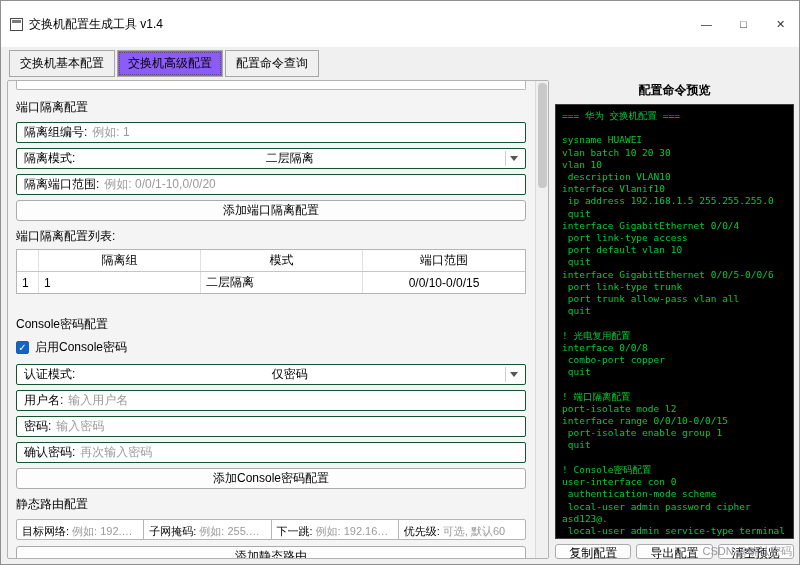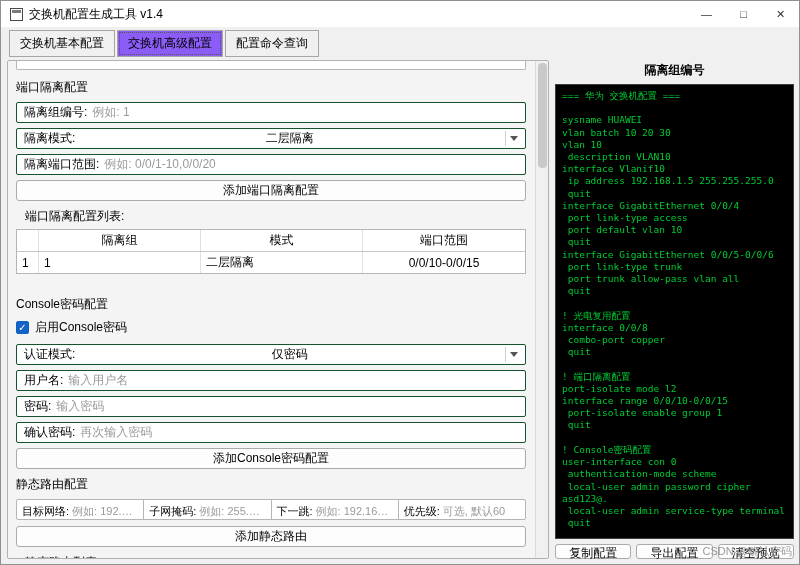--- a/index.html
+++ b/index.html
@@ -2,21 +2,21 @@
 <html><head>
 <meta charset="utf-8">
 <style>
   * { box-sizing: border-box; margin: 0; padding: 0; }
   html,body { width:800px; height:565px; overflow:hidden; }
   body { font-family:"Liberation Sans",sans-serif; background:#e8e8e8; }
 
   .window { width:800px; height:565px; background:#f0f0f0; border:1px solid #8f8f8f; position:relative; display:flex; flex-direction:column; }
 
   
-  .titlebar { height:26px; background:#ffffff; display:flex; align-items:center; flex:0 0 auto; }
+  .titlebar { height:46px; background:#ffffff; display:flex; align-items:center; flex:0 0 auto; }
   .app-icon { width:13px; height:13px; border:1px solid #4a4a4a; margin:0 6px 0 9px; background:#fff; position:relative; }
   .app-icon::before { content:""; position:absolute; left:1px; right:1px; top:1px; height:3px; background:#7a7a7a; }
   .win-title { font-size:12px; color:#000; }
   .win-controls { margin-left:auto; display:flex; height:100%; }
   .win-btn { width:37px; height:100%; display:flex; align-items:center; justify-content:center; font-size:11px; color:#333; cursor:default; }
 
   
   .tabbar { display:flex; align-items:flex-end; padding:3px 0 0 8px; flex:0 0 auto; }
   .tab { font-size:12px; padding:4px 10px 4px; background:#f0f0f0; border:1px solid #a6a6a6; margin-right:2px; color:#000; }
   .tab.active { background:#8b5cf6; outline:1px dotted #555; outline-offset:-3px; }
@@ -26,21 +26,21 @@
 
   
   .left-panel { width:542px; flex:0 0 auto; border:1px solid #b2b2b2; border-radius:2px; background:#f4f4f4; position:relative; overflow:hidden; }
   .form-content { position:absolute; left:0; top:0; right:13px; bottom:0; padding:0 9px 0 8px; overflow:hidden; }
   .v-scrollbar { position:absolute; top:0; right:0; bottom:0; width:13px; background:#f0f0f0; border-left:1px solid #dadada; }
   .v-thumb { position:absolute; top:2px; left:2px; width:9px; height:105px; background:#c9c9c9; border-radius:4px; }
 
   .sliver-top { height:9px; background:#fff; border:1px solid #b6b6b6; border-top:none; border-radius:0 0 2px 2px; margin-bottom:9px; }
 
   .section-label { font-size:12px; color:#000; margin:2px 0 6px; }
-  .list-label { font-size:12px; color:#000; margin:4px 9px 4px; }
+  .list-label { font-size:12px; color:#000; margin:4px 0 4px; }
 
   .frow { background:#fff; border:1px solid #14532d; border-radius:2px; height:21px; display:flex; align-items:center; padding:0 7px; font-size:12px; margin-bottom:5px; }
   .frow .lab { color:#000; margin-right:5px; white-space:nowrap; }
   .frow .ph { color:#9a9a9a; white-space:nowrap; overflow:hidden; }
   .frow.combo .val { flex:1; text-align:center; color:#000; }
   .combo-sep { width:1px; align-self:stretch; background:#cfcfcf; margin:2px 4px 2px 6px; }
   .combo-arrow { width:0; height:0; border-left:4px solid transparent; border-right:4px solid transparent; border-top:5px solid #555; }
 
   .wide-btn { display:block; width:100%; height:21px; background:#fdfdfd; border:1px solid #ababab; border-radius:3px; font-size:12px; font-family:"Liberation Sans",sans-serif; margin:2px 0 7px; color:#000; }
 
@@ -194,21 +194,21 @@
         <div class="list-label">静态路由列表:</div>
 
       </div>
 
       <div class="v-scrollbar">
         <div class="v-thumb"></div>
       </div>
     </div>
 
     <div class="right-panel">
-      <div class="preview-title">隔离组编号</div>
+      <div class="preview-title">配置命令预览</div>
       <div class="terminal"><div class="tline">=== 华为 交换机配置 ===</div><div class="tline">&nbsp;</div><div class="tline">sysname HUAWEI</div><div class="tline">vlan batch 10 20 30</div><div class="tline">vlan 10</div><div class="tline"> description VLAN10</div><div class="tline">interface Vlanif10</div><div class="tline"> ip address 192.168.1.5 255.255.255.0</div><div class="tline"> quit</div><div class="tline">interface GigabitEthernet 0/0/4</div><div class="tline"> port link-type access</div><div class="tline"> port default vlan 10</div><div class="tline"> quit</div><div class="tline">interface GigabitEthernet 0/0/5-0/0/6</div><div class="tline"> port link-type trunk</div><div class="tline"> port trunk allow-pass vlan all</div><div class="tline"> quit</div><div class="tline">&nbsp;</div><div class="tline">! 光电复用配置</div><div class="tline">interface 0/0/8</div><div class="tline"> combo-port copper</div><div class="tline"> quit</div><div class="tline">&nbsp;</div><div class="tline">! 端口隔离配置</div><div class="tline">port-isolate mode l2</div><div class="tline">interface range 0/0/10-0/0/15</div><div class="tline"> port-isolate enable group 1</div><div class="tline"> quit</div><div class="tline">&nbsp;</div><div class="tline">! Console密码配置</div><div class="tline">user-interface con 0</div><div class="tline"> authentication-mode scheme</div><div class="tline"> local-user admin password cipher</div><div class="tline">asd123@.</div><div class="tline"> local-user admin service-type terminal</div><div class="tline"> quit</div></div>
       <div class="preview-buttons">
         <button class="pv-btn">复制配置</button>
         <button class="pv-btn">导出配置</button>
         <button class="pv-btn">清空预览</button>
       </div>
       <div class="watermark">CSDN @确认密码</div>
     </div>
 
   </div>

